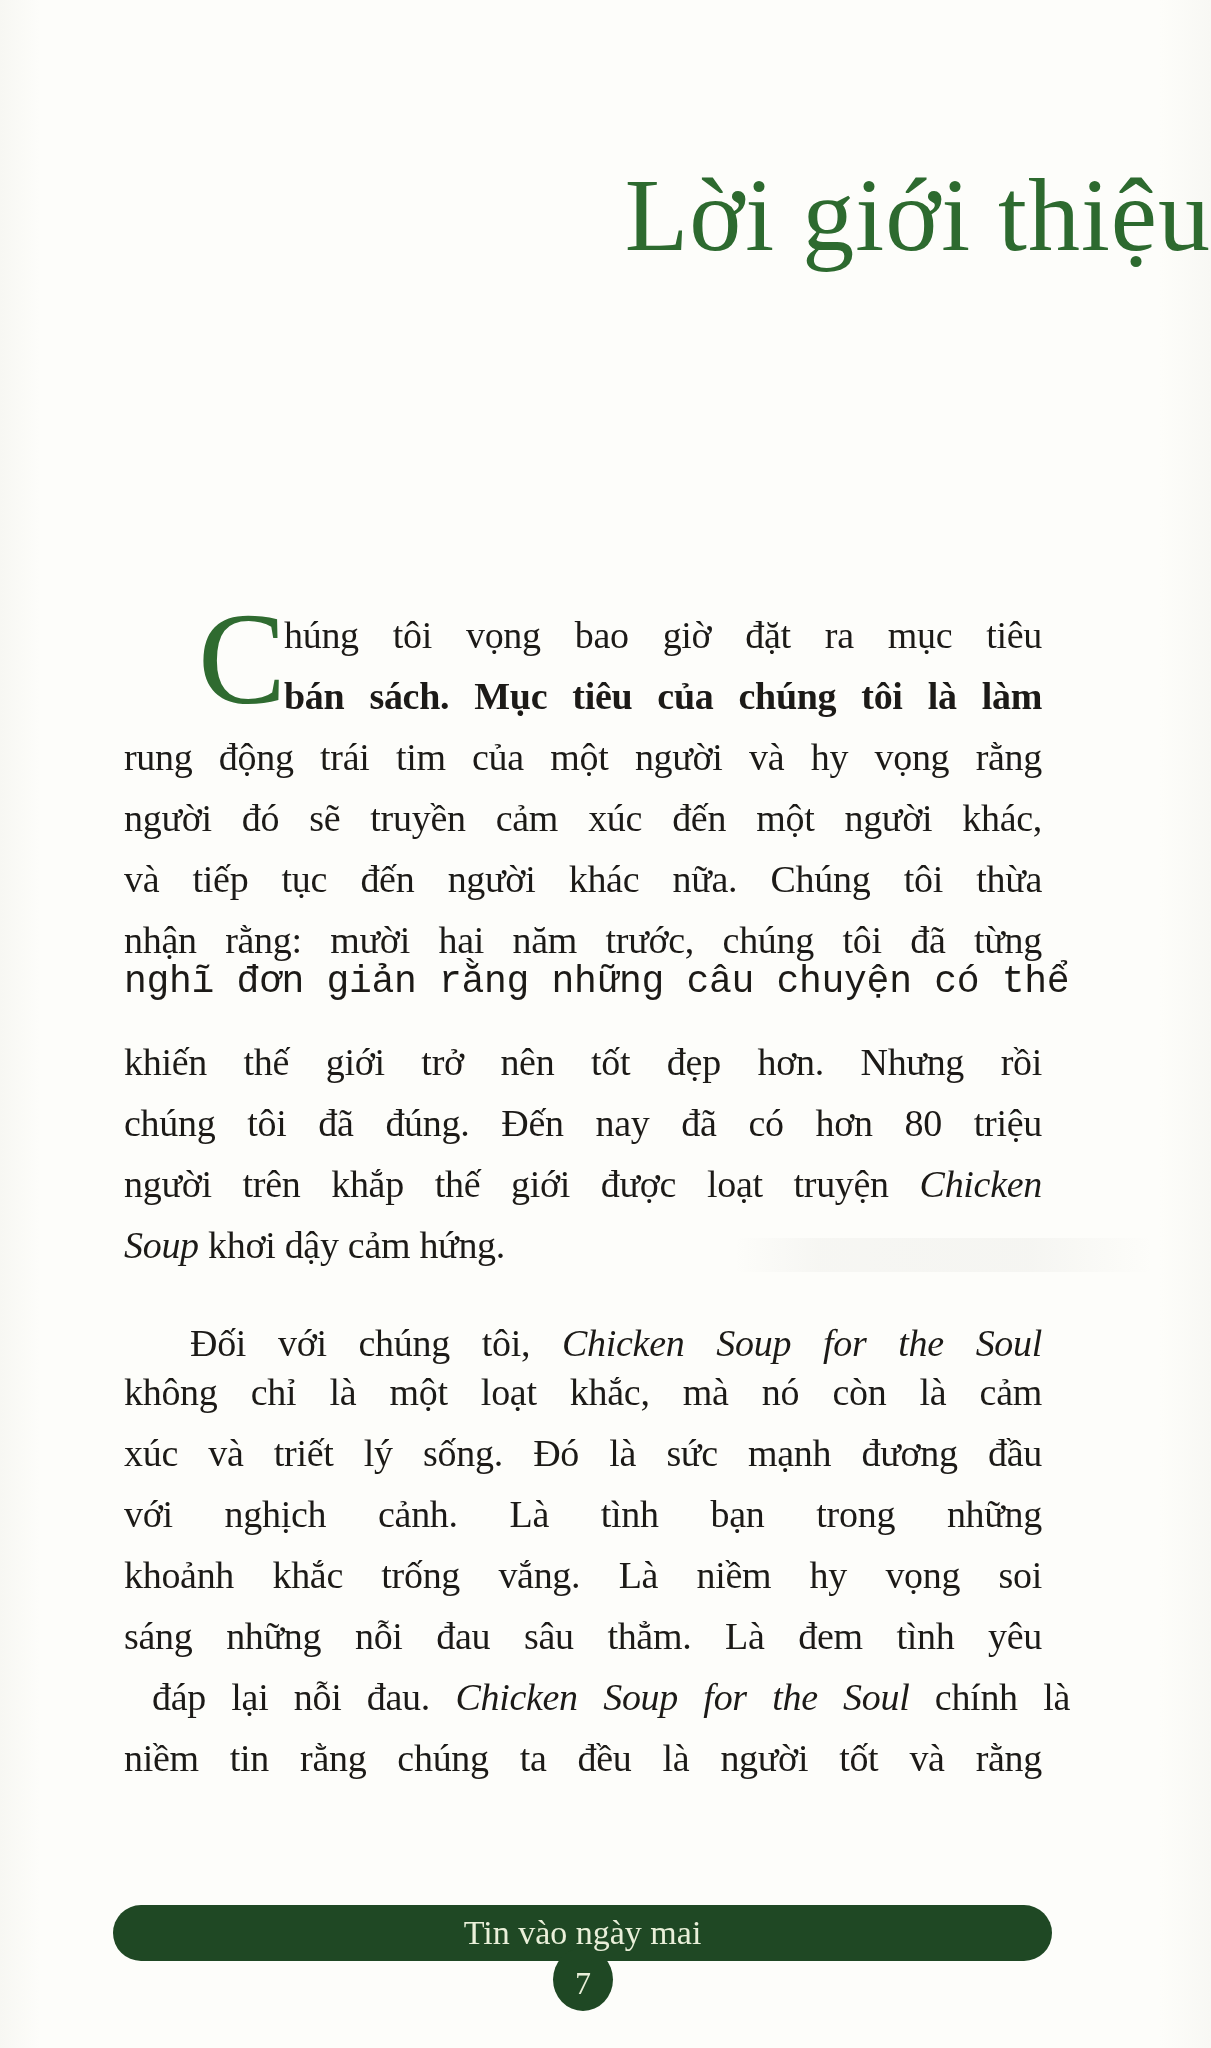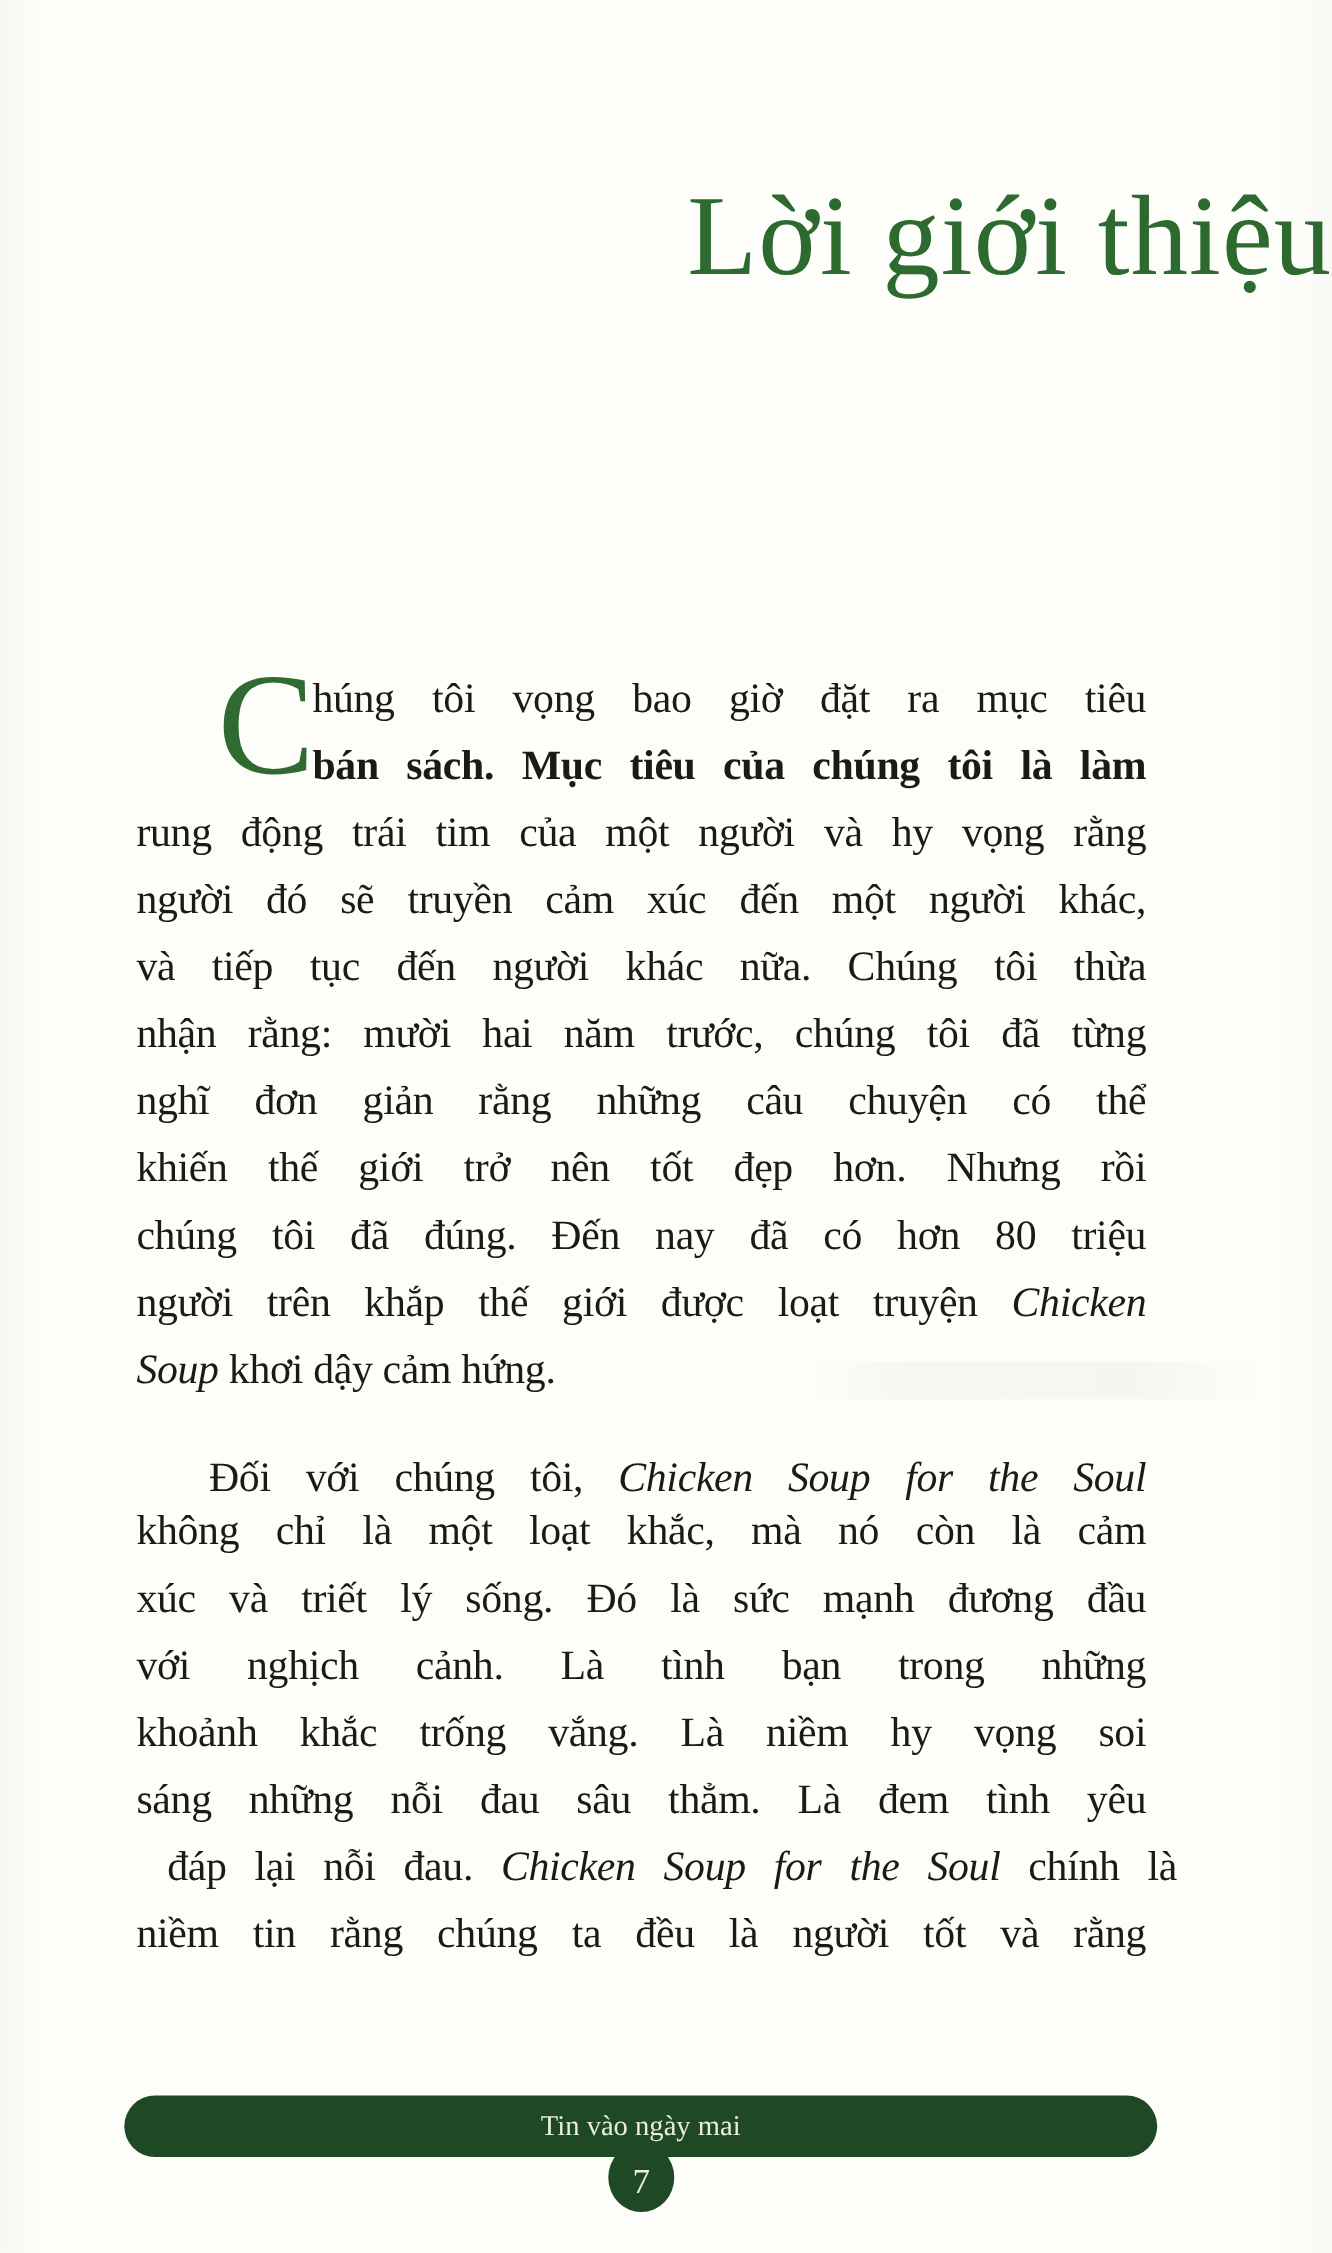--- a/index.html
+++ b/index.html
@@ -89,21 +89,21 @@
       border-radius: 28px;
     }
     .footer-title {
       position: absolute;
       left: 0;
       width: 100%;
       top: 0;
       text-align: center;
       line-height: 56px;
       color: #e9efd9;
-      font-size: 26px;
+      font-size: 34px;
       letter-spacing: 0px;
     }
     .page-num {
       position: absolute;
       left: 553px;
       top: 1948px;
       width: 60px;
       height: 63px;
       background: #1f4824;
       border-radius: 50%;
@@ -123,21 +123,21 @@
   <div class="body-text" style="top:0;">
 
     <div style="position:absolute; top:605px; left:0; width:918px;">
       <span class="dropcap">C</span>
       <div class="line after-cap" style="top:0px;">húng tôi vọng bao giờ đặt ra mục tiêu</div>
       <div class="line after-cap" style="top:61px;font-weight:bold;">bán sách. Mục tiêu của chúng tôi là làm</div>
       <div class="line" style="top:122px;">rung động trái tim của một người và hy vọng rằng</div>
       <div class="line" style="top:183px;">người đó sẽ truyền cảm xúc đến một người khác,</div>
       <div class="line" style="top:244px;">và tiếp tục đến người khác nữa. Chúng tôi thừa</div>
       <div class="line" style="top:305px;">nhận rằng: mười hai năm trước, chúng tôi đã từng</div>
-      <div class="line" style="top:366px;">nghĩ đơn giản rằng những câu chuyện có thể</div>
+      <div class="line" style="top:346px;font-family:Liberation Mono, monospace;">nghĩ đơn giản rằng những câu chuyện có thể</div>
       <div class="line" style="top:427px;">khiến thế giới trở nên tốt đẹp hơn. Nhưng rồi</div>
       <div class="line" style="top:488px;">chúng tôi đã đúng. Đến nay đã có hơn 80 triệu</div>
       <div class="line" style="top:549px;"><span>người trên khắp thế giới được loạt truyện </span><em>Chicken</em></div>
       <div class="line last" style="top:610px;"><em>Soup</em><span> khơi dậy cảm hứng.</span></div>
     </div>
 
     <div class="bleed"></div>
 
     <div style="position:absolute; top:1301px; left:0; width:918px;">
       <div class="line indent" style="top:12px;"><span>Đối với chúng tôi, </span><em>Chicken Soup for the Soul</em></div>

